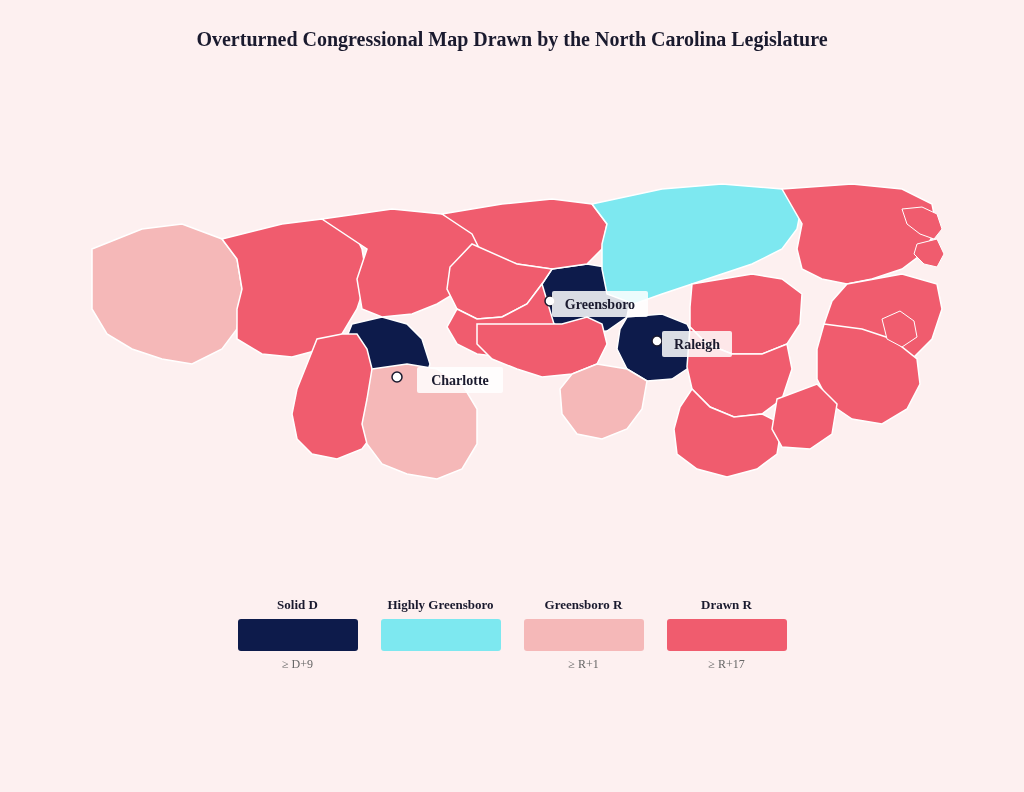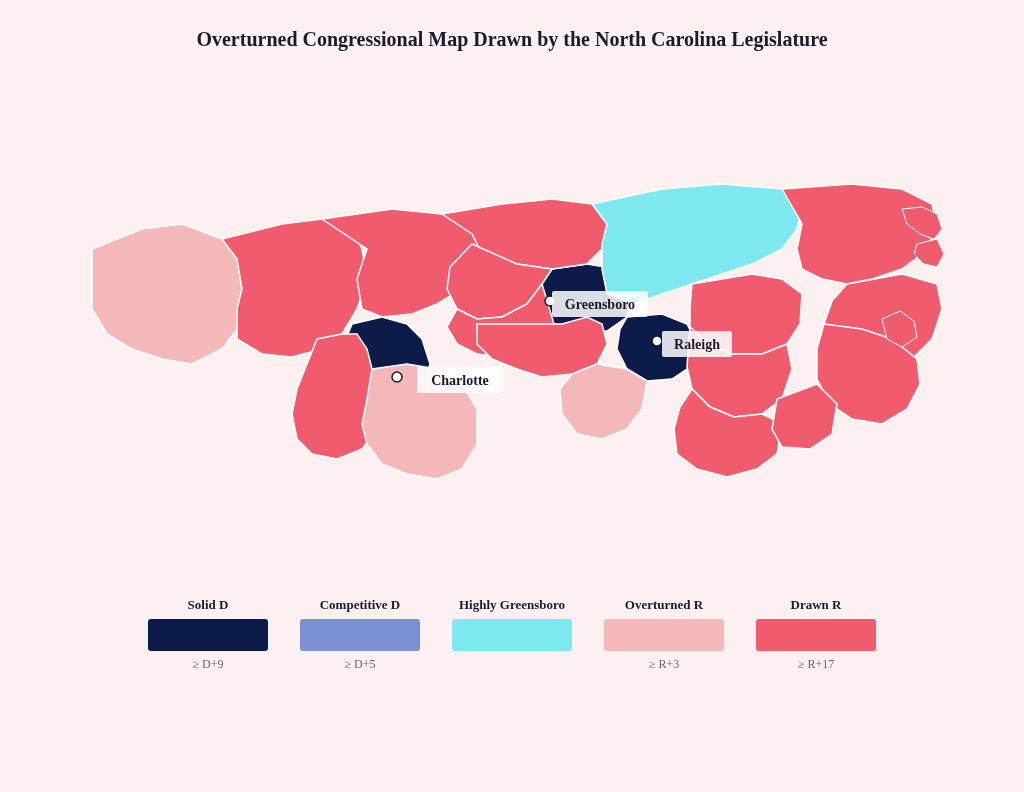--- a/index.html
+++ b/index.html
@@ -37,21 +37,21 @@
       margin-bottom: 30px;
     }
 
     .map-svg {
       width: 100%;
       height: 100%;
     }
 
     .legend-container {
       display: flex;
-      gap: 32px;
+      gap: 23px;
       align-items: flex-start;
       justify-content: center;
       margin-top: 8px;
     }
 
     .legend-item {
       display: flex;
       flex-direction: column;
       align-items: center;
       gap: 6px;
@@ -161,33 +161,28 @@
     </svg>
   </div>
 
   <div class="legend-container">
     <div class="legend-item">
       <div class="legend-label">Solid D</div>
       <div class="legend-swatch" style="background:#0d1b4b;"></div>
       <div class="legend-sublabel">≥ D+9</div>
     </div>
     <div class="legend-item">
-      <div class="legend-label">Competitive D</div>
-      <div class="legend-swatch" style="background:#7b8fd4;"></div>
-      <div class="legend-sublabel">≥ D+5</div>
-    </div>
-    <div class="legend-item">
       <div class="legend-label">Highly Greensboro</div>
       <div class="legend-swatch" style="background:#7de8f0;"></div>
       <div class="legend-sublabel"></div>
     </div>
     <div class="legend-item">
-      <div class="legend-label">Overturned R</div>
+      <div class="legend-label">Greensboro R</div>
       <div class="legend-swatch" style="background:#f5b8b8;"></div>
-      <div class="legend-sublabel">≥ R+3</div>
+      <div class="legend-sublabel">≥ R+1</div>
     </div>
     <div class="legend-item">
       <div class="legend-label">Drawn R</div>
       <div class="legend-swatch" style="background:#f05c6e;"></div>
       <div class="legend-sublabel">≥ R+17</div>
     </div>
   </div>
 </div>
 
 </body></html>

